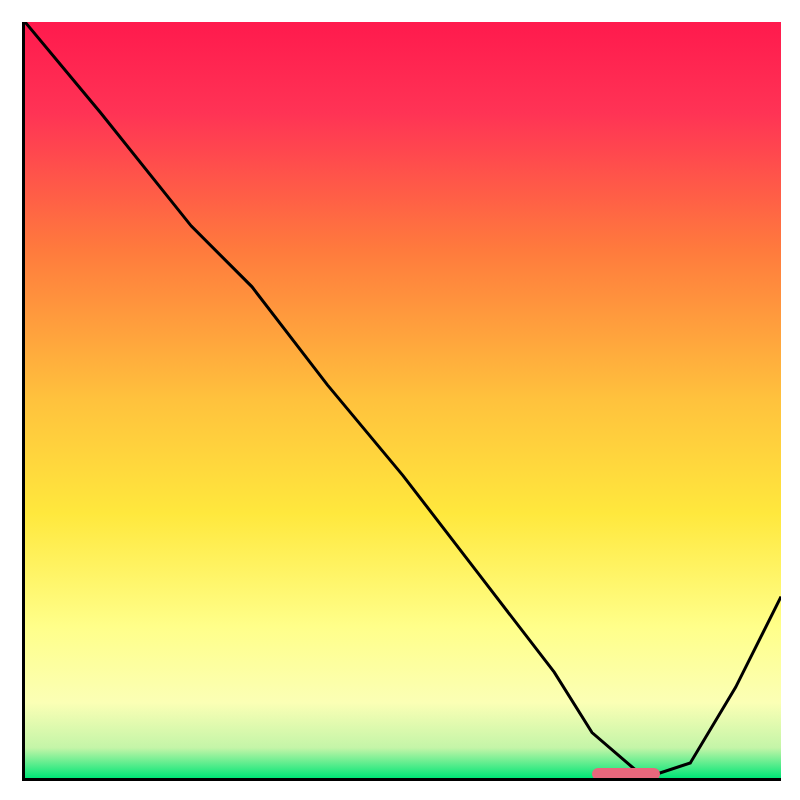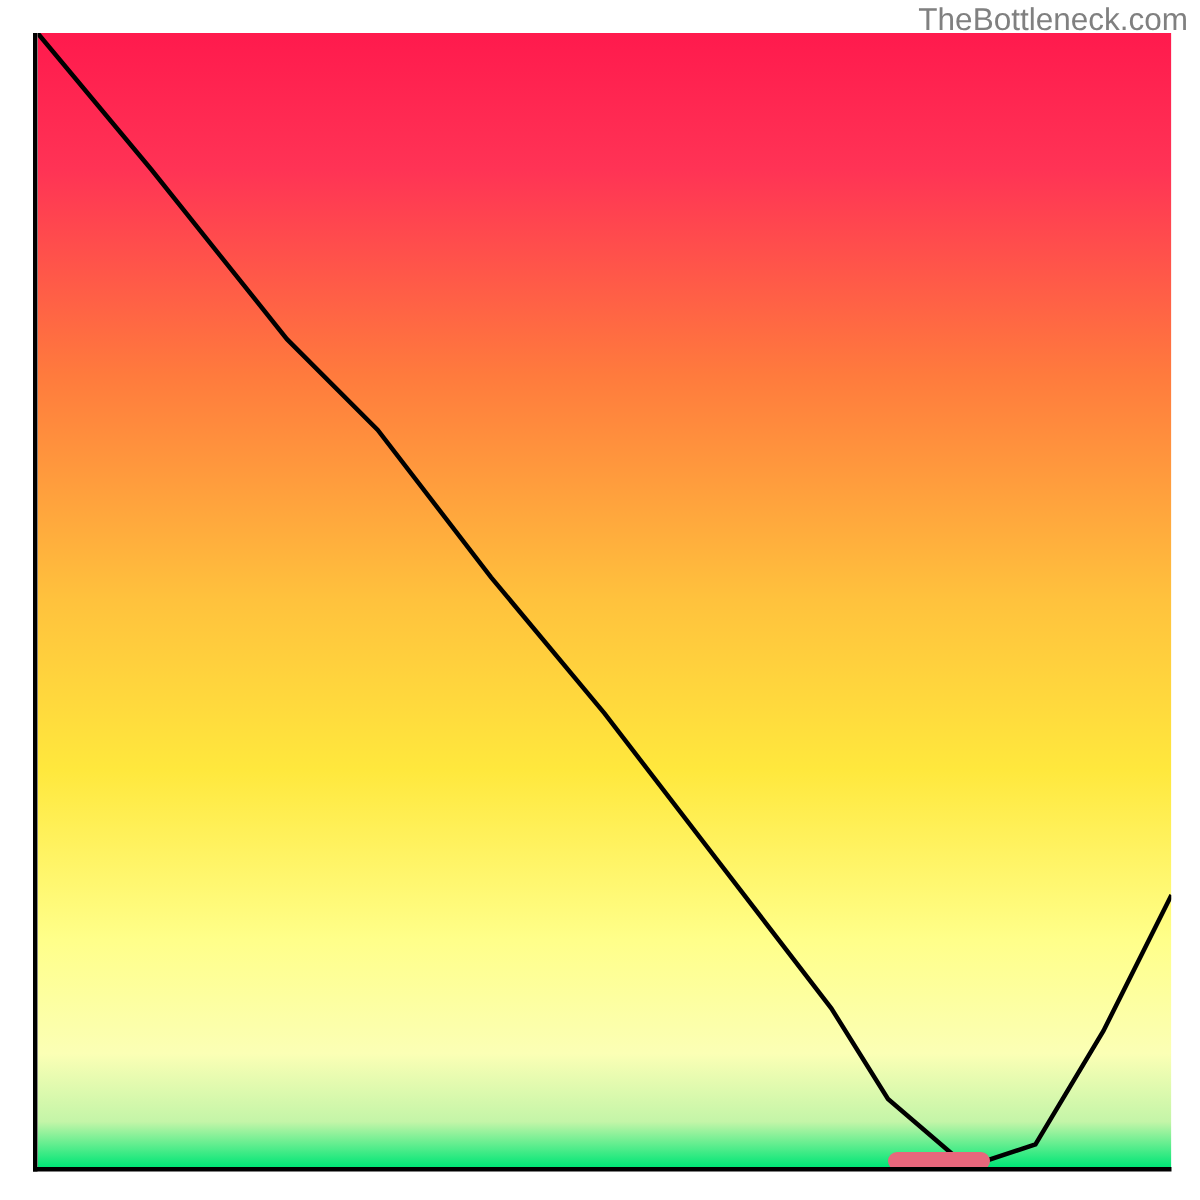--- a/index.html
+++ b/index.html
@@ -52,21 +52,20 @@
   position: absolute;
   height: 12px;
   background: #e8677c;
   border-radius: 6px;
 }
 </style>
 </head>
 <body>
 <div class="container">
 
-<div class="watermark">TheBottleneck.com</div>
 
 <div class="plot-area">
   <svg class="plot-bg" viewBox="0 0 756 756" preserveAspectRatio="none">
     <defs>
       <linearGradient id="bg-grad" x1="0" y1="0" x2="0" y2="1">
             <stop offset="0%" stop-color="#ff1a4d"></stop>
             <stop offset="12%" stop-color="#ff3355"></stop>
             <stop offset="30%" stop-color="#ff7a3d"></stop>
             <stop offset="50%" stop-color="#ffc23d"></stop>
             <stop offset="65%" stop-color="#ffe83d"></stop>

